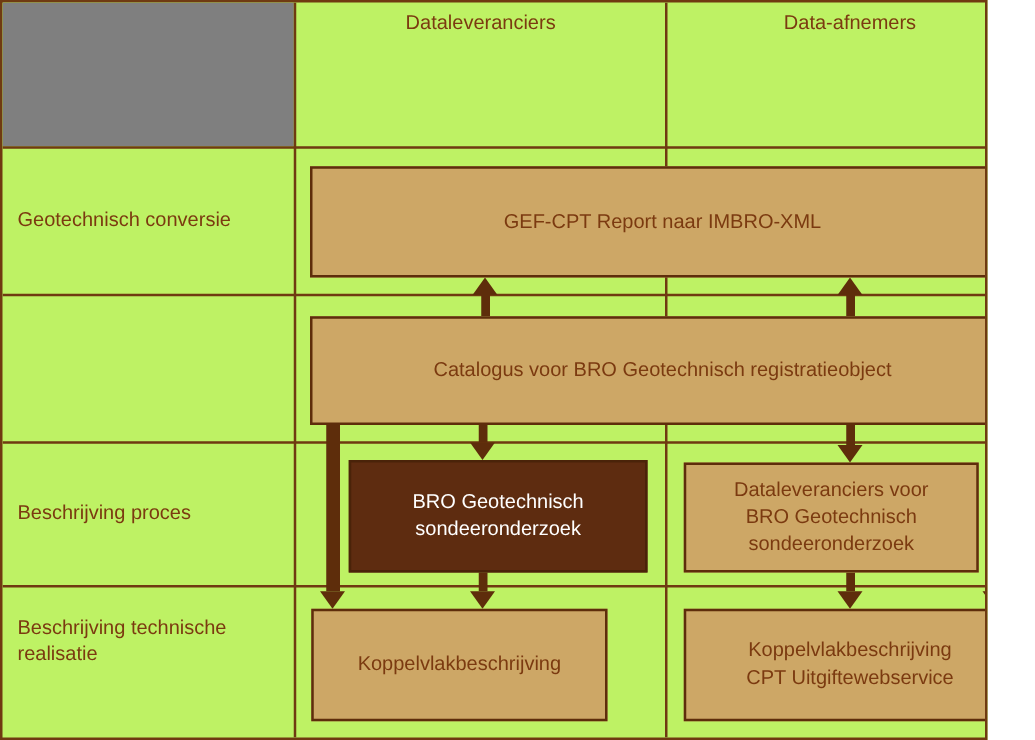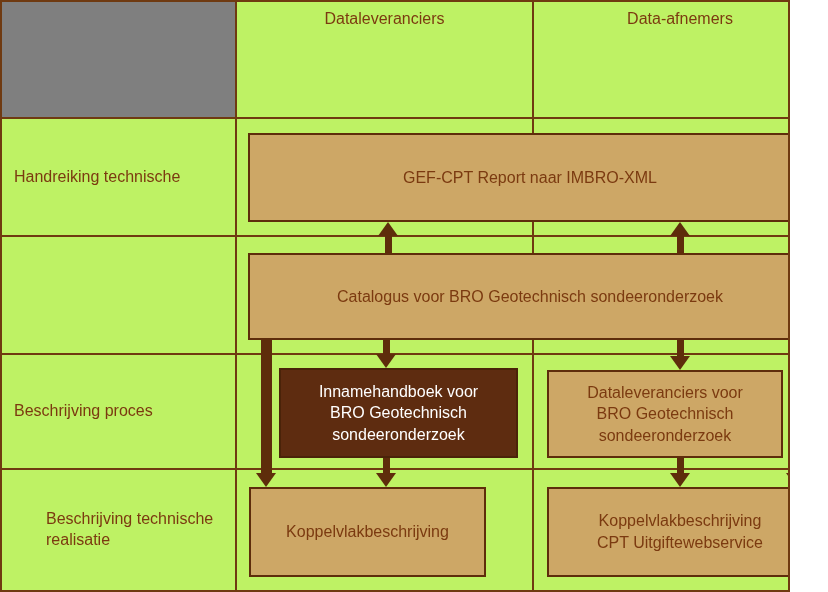--- a/index.html
+++ b/index.html
@@ -77,26 +77,26 @@
   <div class="hline" style="top:466px;"></div>
 
   <div class="col-header" style="left:235px;width:295px;">
     <span>Dataleveranciers</span>
   </div>
   <div class="col-header" style="left:532px;width:292px;border-radius:26px;">
     <span>Data-afnemers</span>
   </div>
 
   <div class="row-label" style="top:117px;height:116px;">
-    <span>Handreiking technische</span>
+    <span>Geotechnisch conversie</span>
   </div>
   <div class="row-label" style="top:353px;height:113px;">
     <span>Beschrijving proces</span>
   </div>
-  <div class="row-label" style="top:468px;height:120px;margin-left:32px;">
+  <div class="row-label" style="top:452px;height:120px;">
     <span>Beschrijving technische realisatie</span>
   </div>
 
   <div class="arr" style="left:376px;top:220px;width:20px;height:31px;">
     <div class="head-up"></div>
     <div class="stem"></div>
   </div>
   <div class="arr" style="left:668px;top:220px;width:20px;height:31px;">
     <div class="head-up"></div>
     <div class="stem"></div>
@@ -127,25 +127,24 @@
   <div class="arr" style="left:668px;top:456px;width:20px;height:29px;">
     <div class="stem"></div>
     <div class="head-down"></div>
   </div>
 
   <div class="box" style="left:246px;top:131px;width:564px;height:89px;">
     <div>GEF-CPT Report naar IMBRO-XML</div>
   </div>
 
   <div class="box" style="left:246px;top:251px;width:564px;height:87px;">
-    <div>Catalogus voor BRO Geotechnisch sondeeronderzoek</div>
+    <div>Catalogus voor BRO Geotechnisch registratieobject</div>
   </div>
 
   <div class="box dark" style="left:277px;top:366px;width:239px;height:90px;">
-    <div>Innamehandboek voor</div>
     <div>BRO Geotechnisch</div>
     <div>sondeeronderzoek</div>
   </div>
 
   <div class="box" style="left:545px;top:368px;width:236px;height:88px;">
     <div>Dataleveranciers voor</div>
     <div>BRO Geotechnisch</div>
     <div>sondeeronderzoek</div>
   </div>
 

